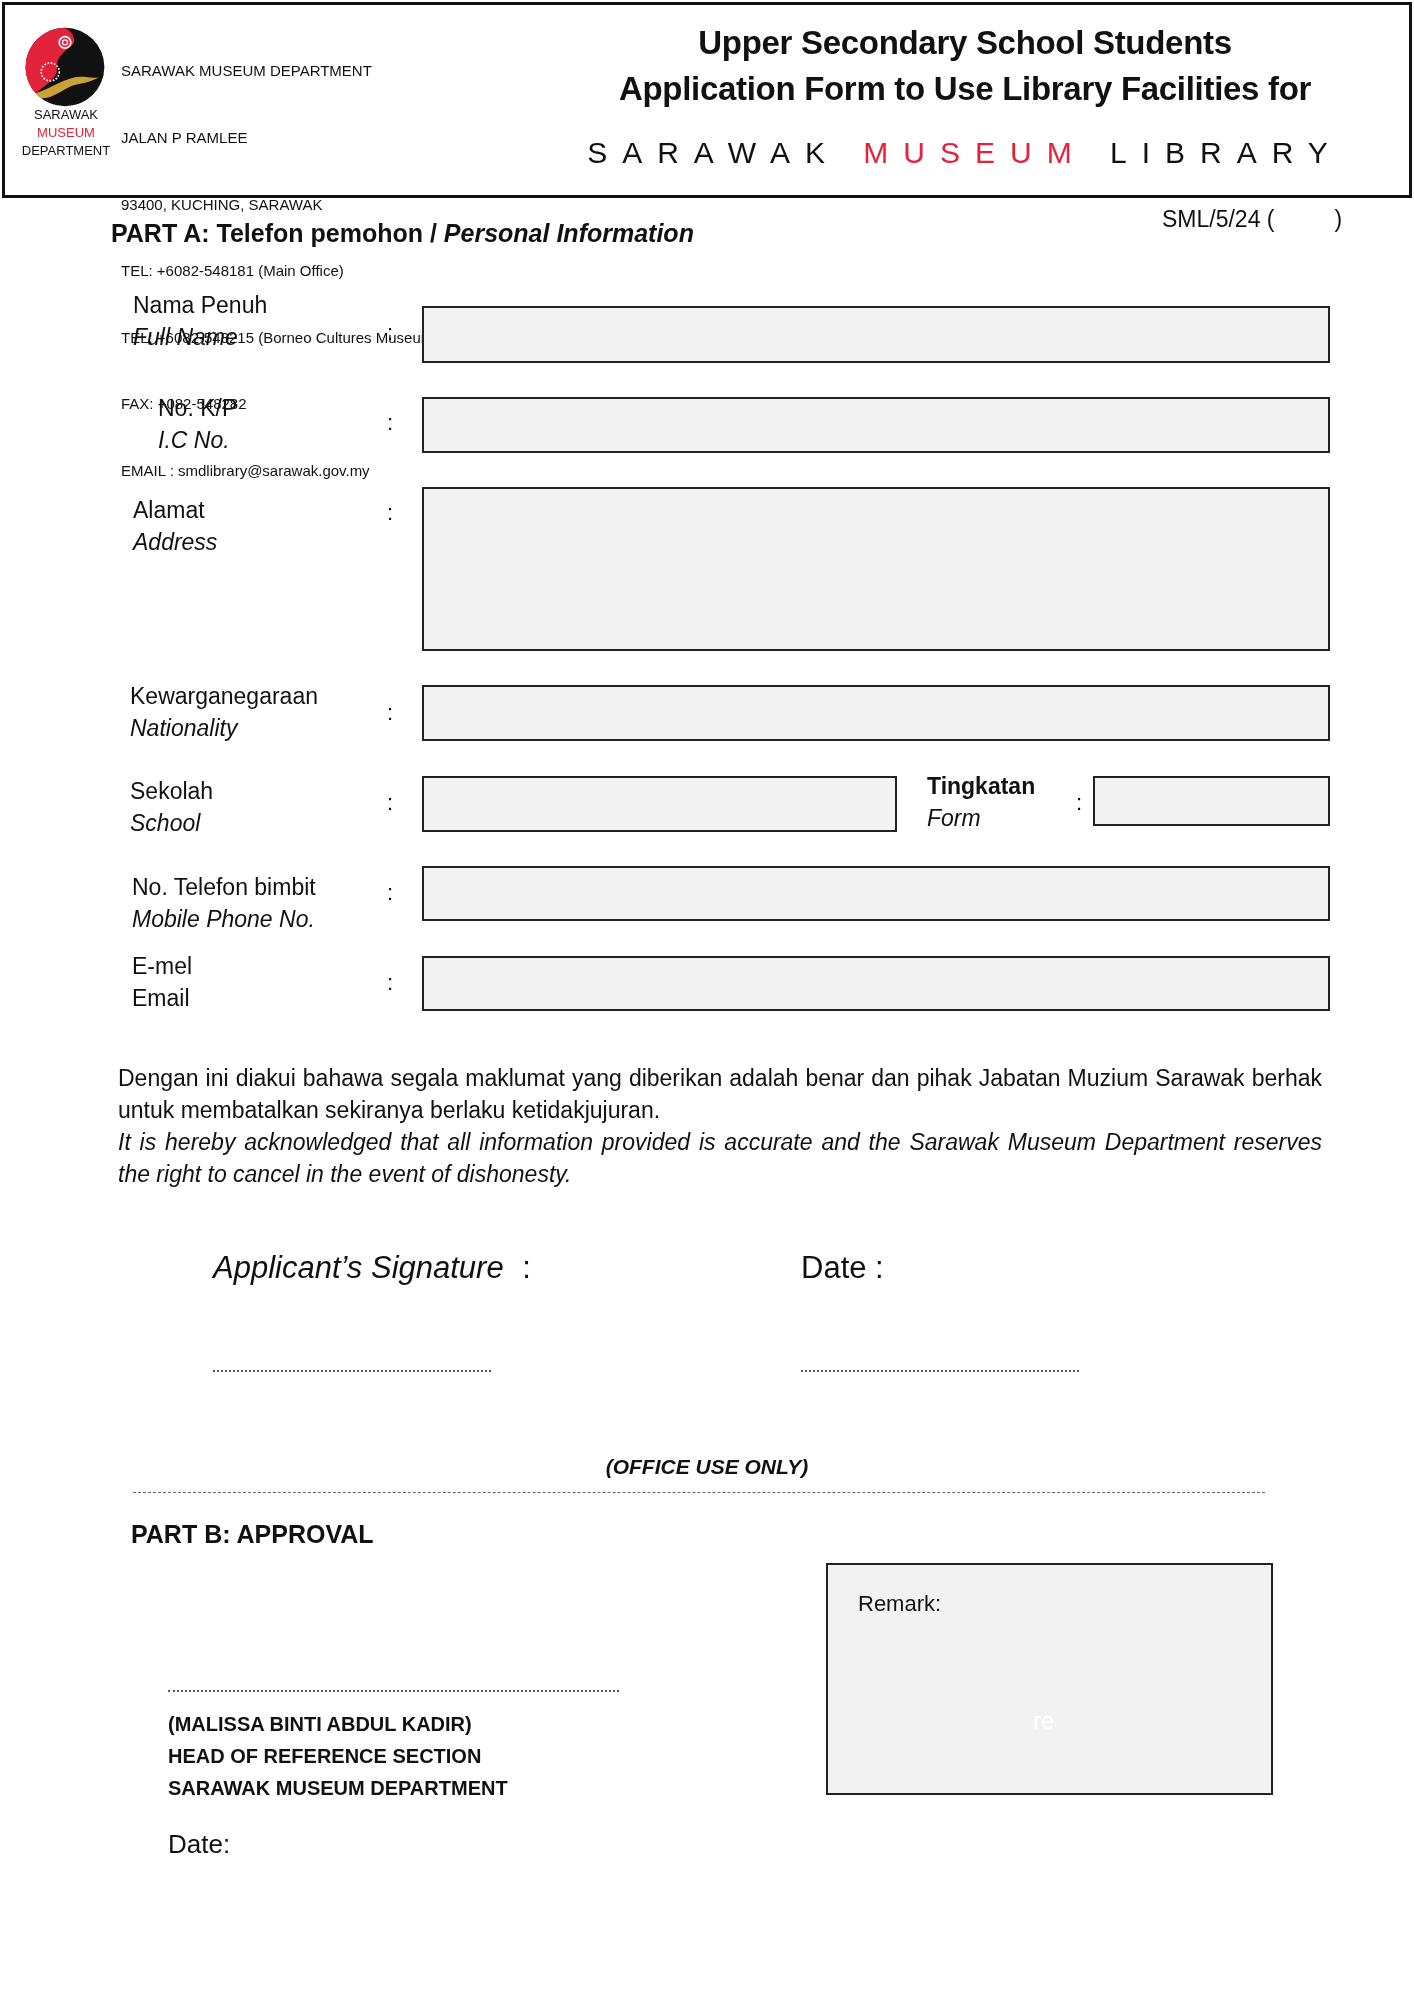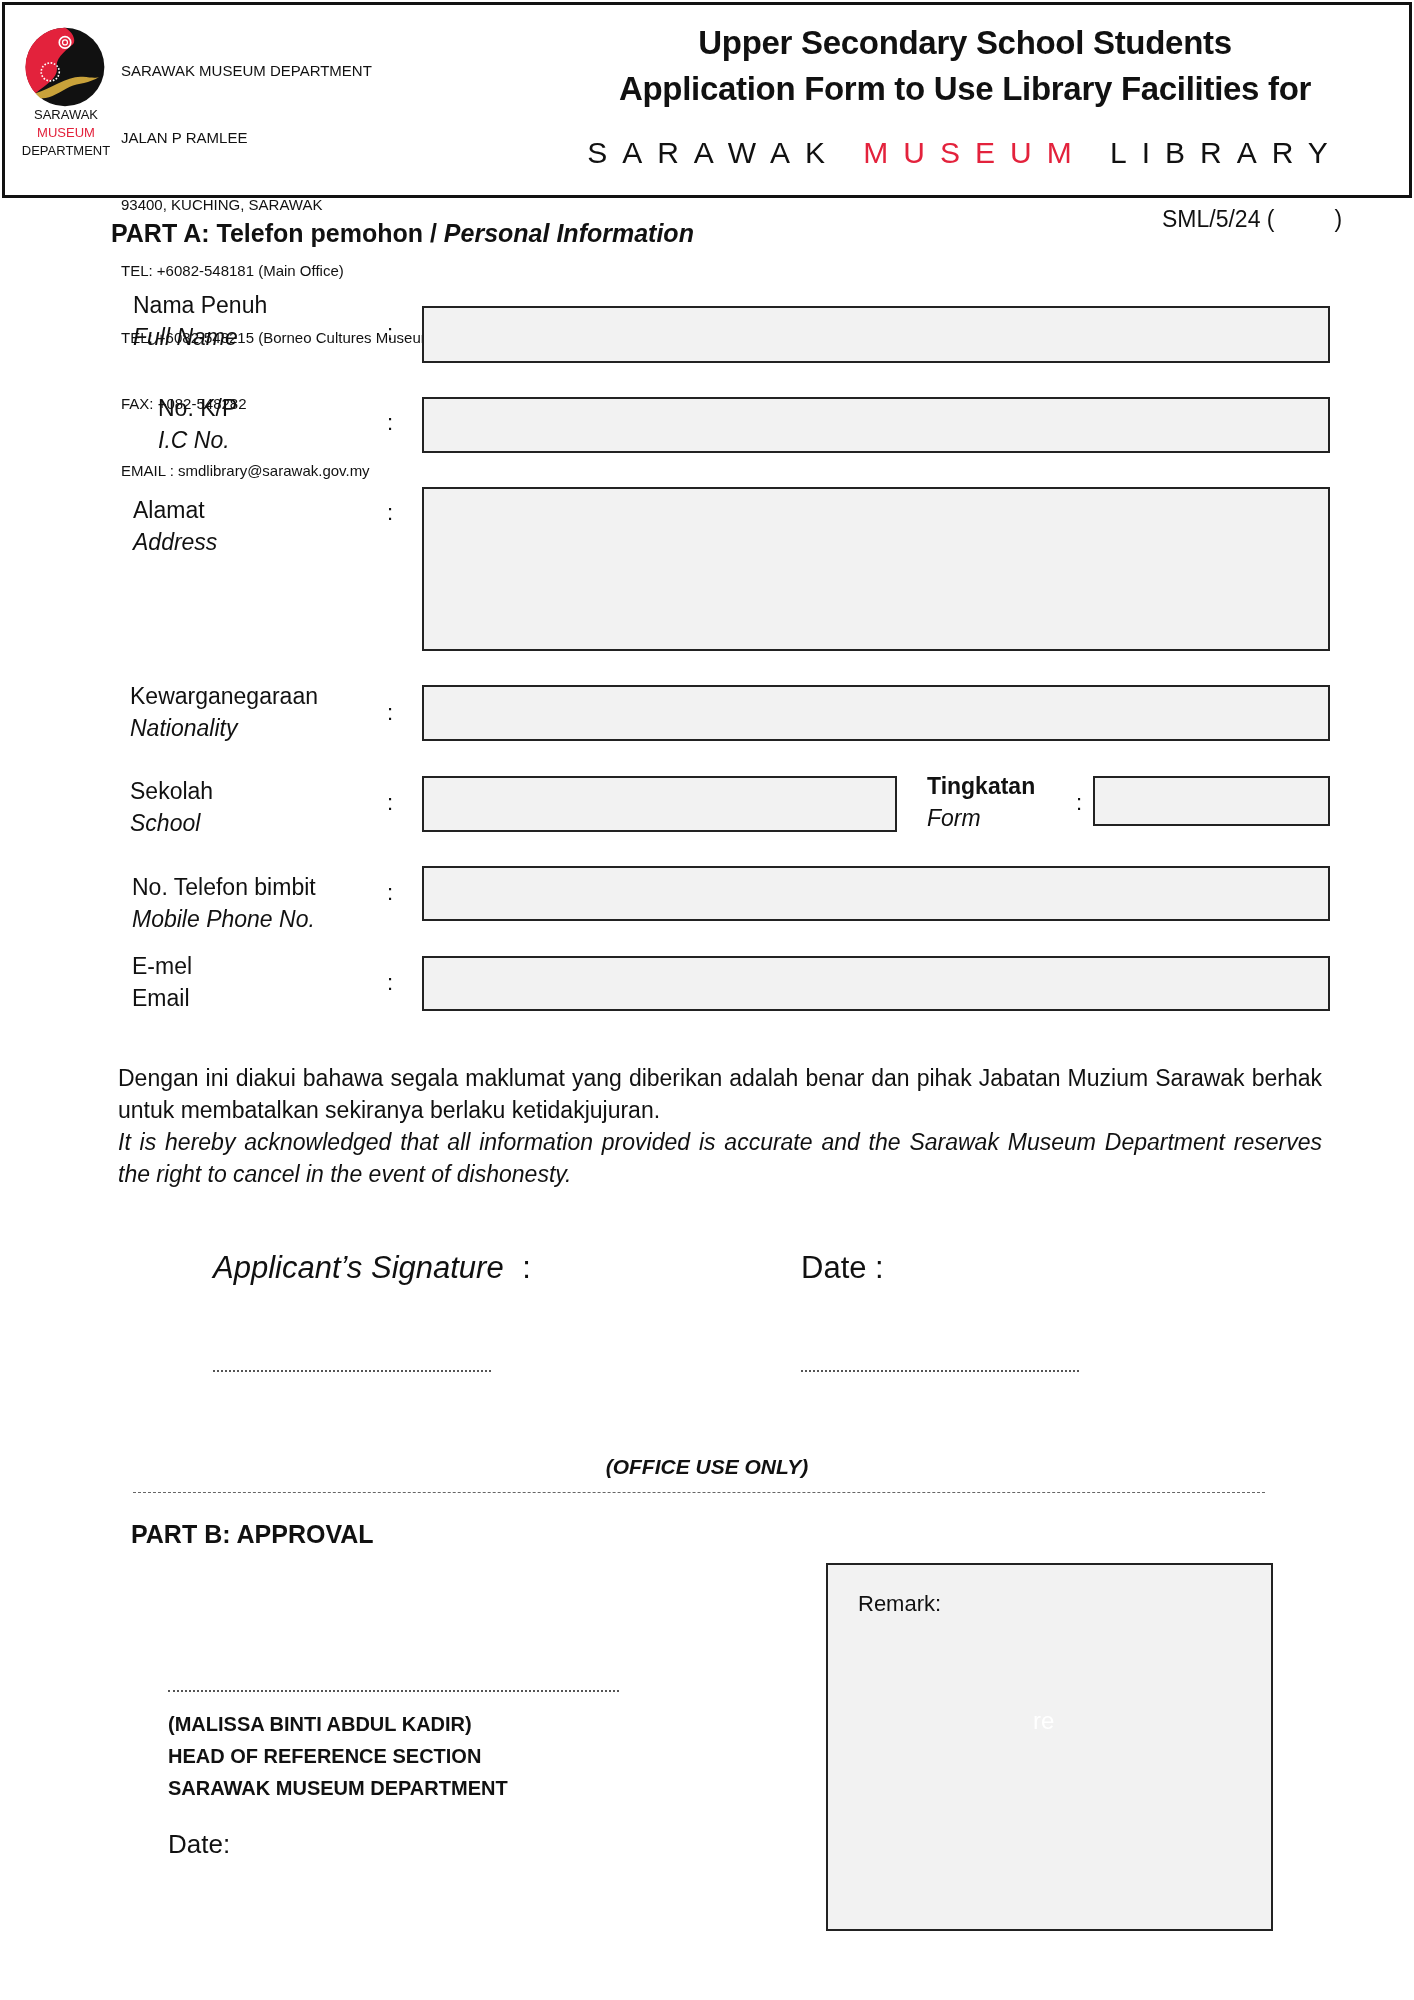--- a/index.html
+++ b/index.html
@@ -33,21 +33,21 @@
   .sig-label { font-size: 31px; }
   .dotline { border-top: 2px dotted #555; height: 0; }
 
   .office { left: 0; width: 1414px; top: 1455px; text-align: center; font-size: 21px; font-weight: bold; font-style: italic; }
   .dash { left: 133px; top: 1492px; width: 1132px; border-top: 1.5px dashed #666; }
   .part-b { left: 131px; top: 1520px; font-size: 25px; font-weight: bold; }
 
   .approver { left: 168px; top: 1708px; font-size: 20px; font-weight: bold; line-height: 32px; }
   .approver-date { left: 168px; top: 1829px; font-size: 26px; }
 
-  .remark-box { left: 826px; top: 1563px; width: 447px; height: 368px; background: #f2f2f2; border: 2px solid #222; }
+  .remark-box { left: 826px; top: 1563px; width: 447px; height: 232px; background: #f2f2f2; border: 2px solid #222; }
   .remark-label { left: 30px; top: 26px; font-size: 22px; }
   .ghost { left: 205px; top: 142px; font-size: 24px; color: #ffffff; }
 </style>
 </head>
 <body>
 
 <div class="abs header-box"></div>
 
 <svg class="abs logo" viewBox="0 0 100 100">
   <circle cx="50" cy="50" r="48" fill="#111"></circle>

